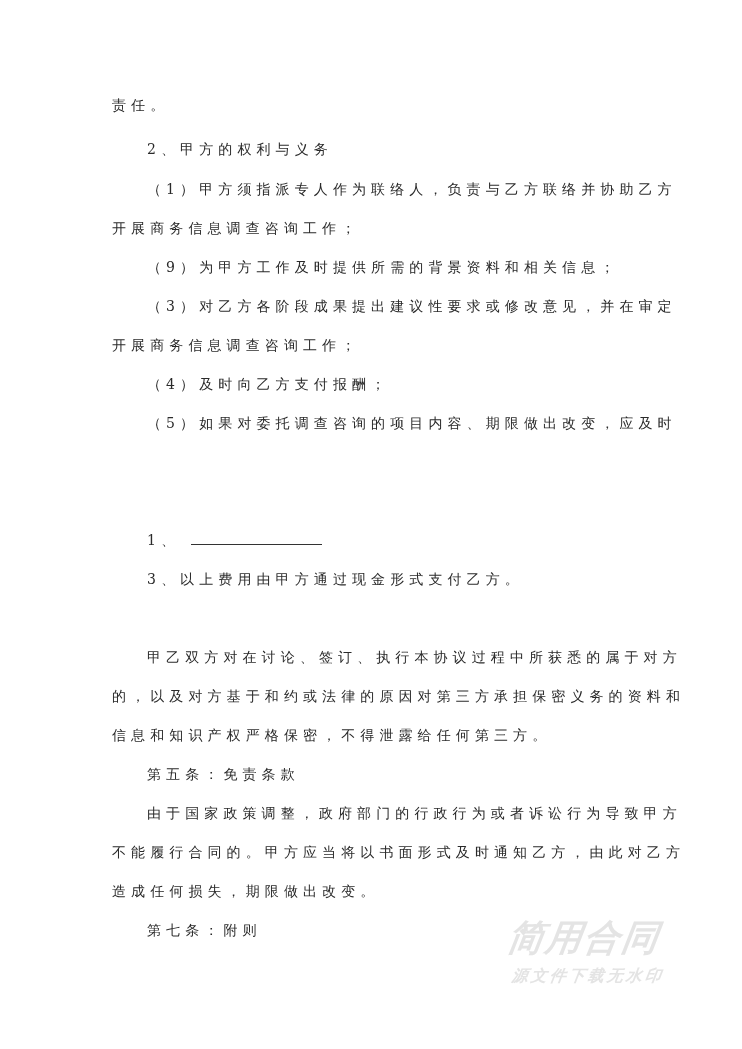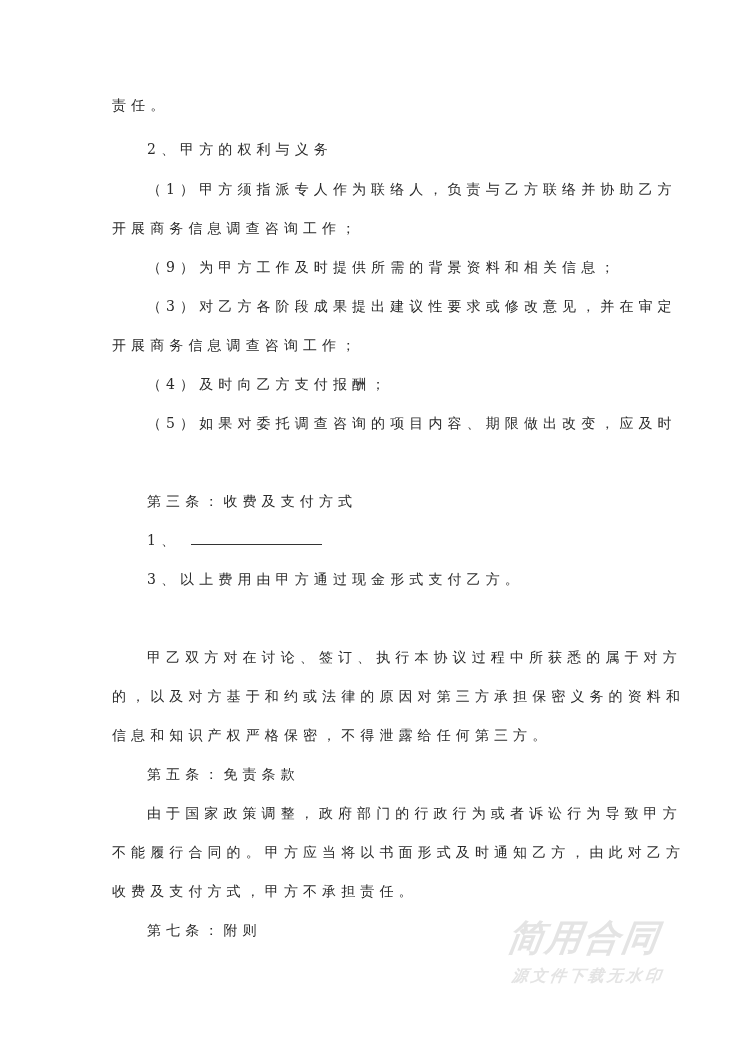--- a/index.html
+++ b/index.html
@@ -68,30 +68,29 @@
 <div class="page">
   <div class="line flush" style="top:95px">责任。</div>
   <div class="line indent" style="top:139px">2、甲方的权利与义务</div>
   <div class="line indent" style="top:179px">（1）甲方须指派专人作为联络人，负责与乙方联络并协助乙方</div>
   <div class="line flush" style="top:218px">开展商务信息调查咨询工作；</div>
   <div class="line indent" style="top:257px">（9）为甲方工作及时提供所需的背景资料和相关信息；</div>
   <div class="line indent" style="top:296px">（3）对乙方各阶段成果提出建议性要求或修改意见，并在审定</div>
   <div class="line flush" style="top:335px">开展商务信息调查咨询工作；</div>
   <div class="line indent" style="top:374px">（4）及时向乙方支付报酬；</div>
   <div class="line indent" style="top:413px">（5）如果对委托调查咨询的项目内容、期限做出改变，应及时</div>
-  <div class="line indent" style="top:491px">第三条：收费及支付方式</div>
   <div class="line indent" style="top:530px">1、</div>
   <div class="blank-line"></div>
   <div class="line indent" style="top:569px">3、以上费用由甲方通过现金形式支付乙方。</div>
   <div class="line indent" style="top:647px">甲乙双方对在讨论、签订、执行本协议过程中所获悉的属于对方</div>
   <div class="line flush" style="top:686px">的，以及对方基于和约或法律的原因对第三方承担保密义务的资料和</div>
   <div class="line indent" style="top:764px">第五条：免责条款</div>
   <div class="line flush" style="top:725px">信息和知识产权严格保密，不得泄露给任何第三方。</div>
   <div class="line indent" style="top:803px">由于国家政策调整，政府部门的行政行为或者诉讼行为导致甲方</div>
   <div class="line flush" style="top:842px">不能履行合同的。甲方应当将以书面形式及时通知乙方，由此对乙方</div>
-  <div class="line flush" style="top:881px">收费及支付方式，甲方不承担责任。</div>
+  <div class="line flush" style="top:881px">造成任何损失，期限做出改变。</div>
   <div class="line indent" style="top:920px">第七条：附则</div>
 
   <div class="watermark">
     <div class="wm-title">简用合同</div>
     <div class="wm-sub">源文件下载无水印</div>
   </div>
 </div>
 
 </body></html>

